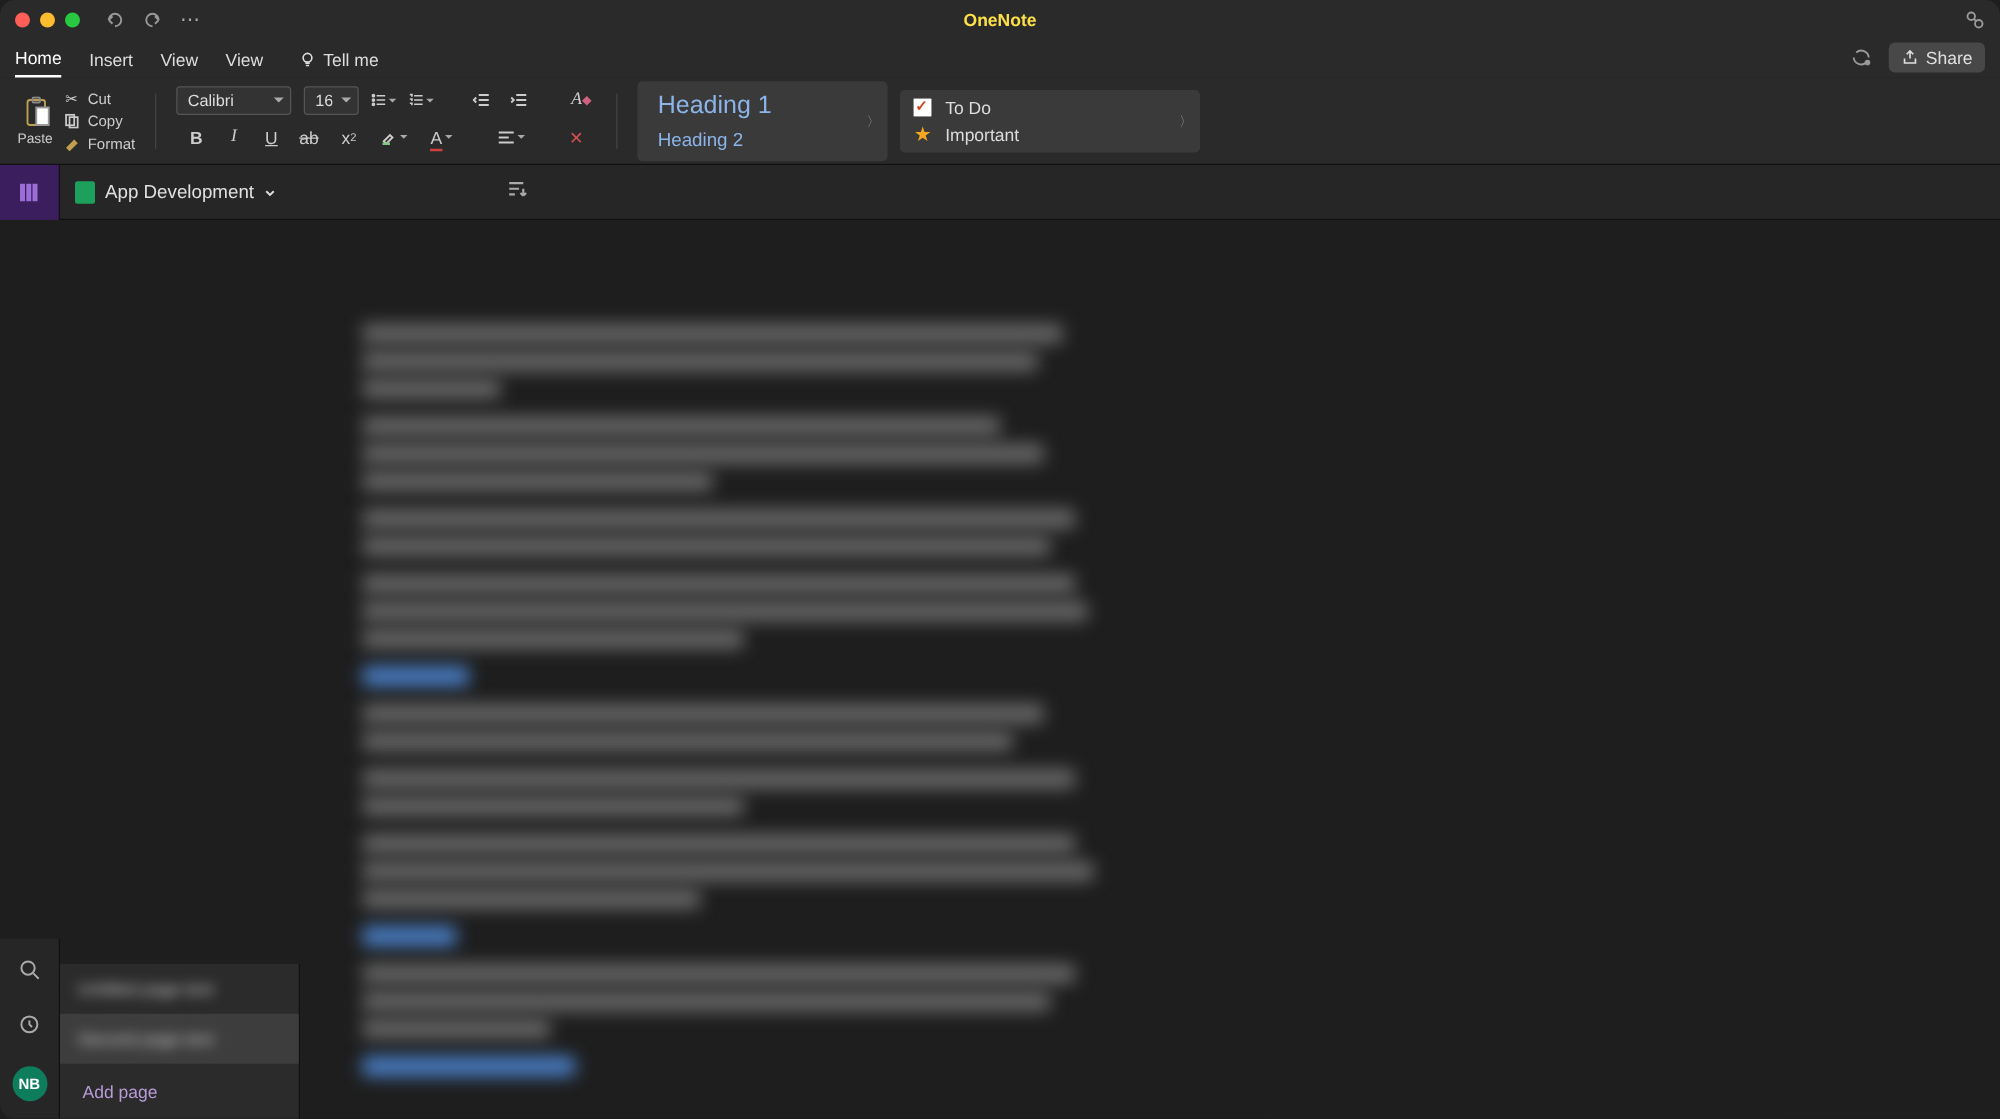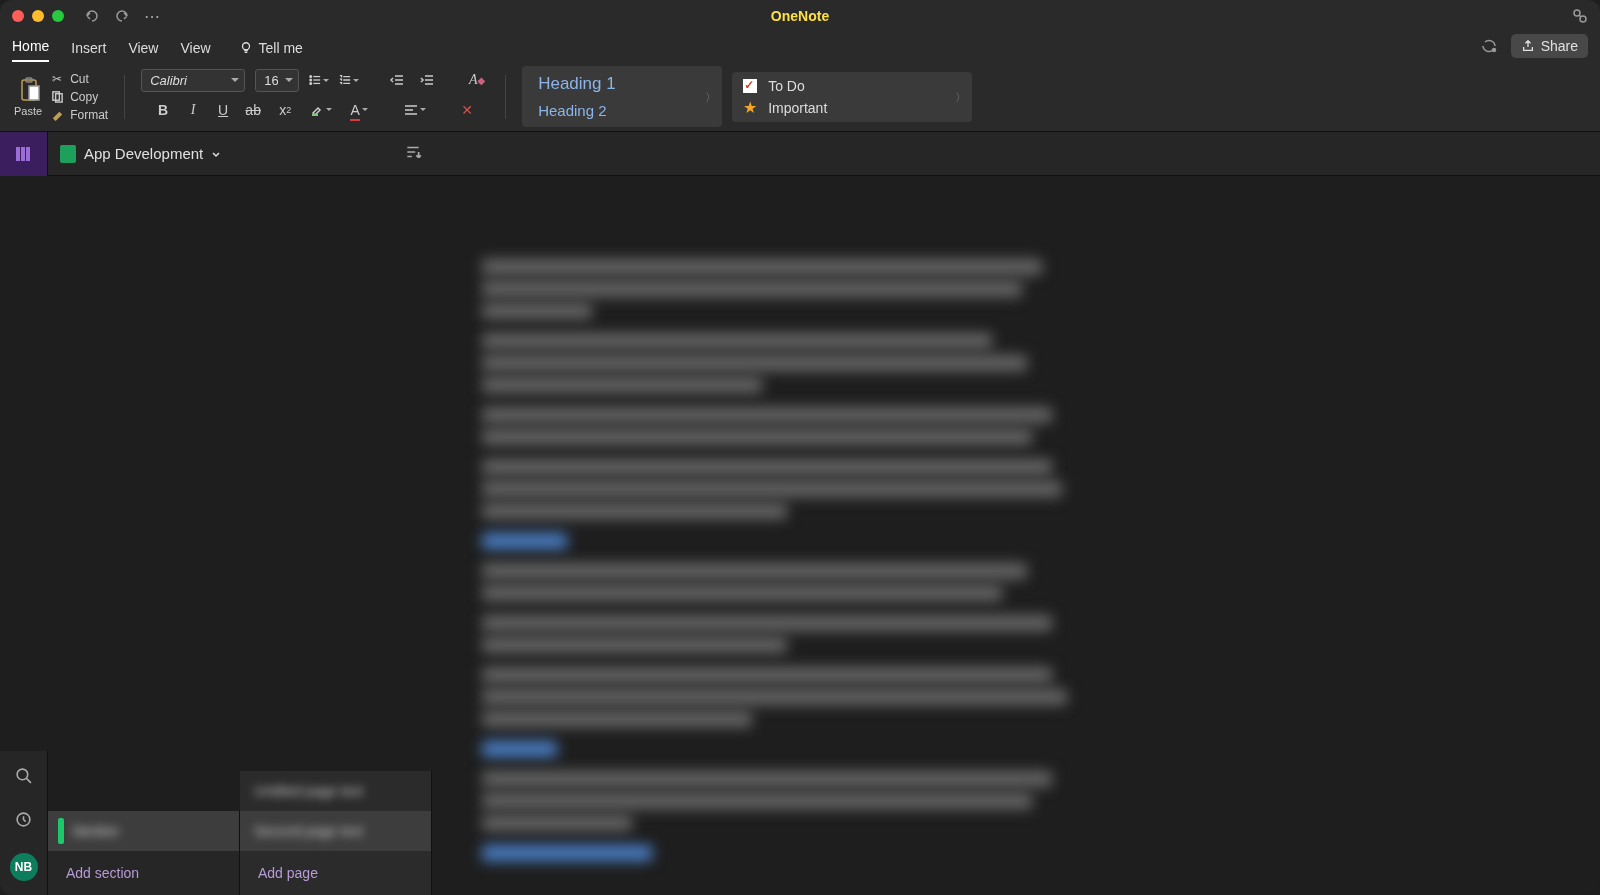--- a/index.html
+++ b/index.html
@@ -32,31 +32,31 @@
   .paste-block { display: flex; flex-direction: column; align-items: flex-end; gap: 2px; cursor: pointer; padding: 0 4px;}
   .paste-icon { width: 24px; height: 26px; }
   .paste-label { font-size: 11px; color: #ccc; }
   .clip-stack { display: flex; flex-direction: column; gap: 2px; margin-left: 4px;}
   .clip-item { display: flex; align-items: center; gap: 6px; font-size: 12px; color: #ccc; cursor: pointer; padding:1px 0;}
   .clip-icon { width: 14px; height: 14px; display:flex; align-items:center; justify-content:center;}
   
   .font-select { background: #333; border: 1px solid #555; color: #ddd; font-size: 13px; padding: 3px 20px 3px 8px; appearance: none; border-radius:3px; position:relative;}
   .select-wrap { position:relative; display:inline-block;}
   .select-wrap::after { content:""; position:absolute; right:6px; top:50%; transform:translateY(-50%); width:0;height:0;border-left:4px solid transparent;border-right:4px solid transparent;border-top:4px solid #aaa;}
-  .font-name { width: 104px; font-style: italic; }
+  .font-name { width: 92px; }
   .font-size { width: 44px; }
   
   .fmt-row { display: flex; gap: 10px; align-items: center; }
   .fmt-col { display: flex; flex-direction: column; gap: 6px; }
   .fmt-btn { width: 20px; height: 20px; display: flex; align-items: center; justify-content: center; color: #ccc; cursor: pointer; font-size: 14px;}
   .fmt-btn.dd::after { content:""; margin-left:2px; width:0;height:0;border-left:3px solid transparent;border-right:3px solid transparent;border-top:3px solid #aaa;}
   
   .styles-gallery { background: #3a3a3a; border-radius: 4px; padding: 6px 10px; width: 200px; display: flex; flex-direction: column; gap: 4px; position: relative;}
   .style-item { font-size: 15px; color: #8cb4e8; cursor: pointer; padding: 2px 6px;}
-  .style-item.h1 { font-size: 17px; }
+  .style-item.h1 { font-size: 20px; }
   .gallery-expand { position: absolute; right: 6px; top: 50%; transform: translateY(-50%); color: #888; font-size:11px;}
   
   .tags-gallery { background: #3a3a3a; border-radius: 4px; padding: 6px 10px; width: 240px; display: flex; flex-direction: column; gap: 6px; position: relative;}
   .tag-item { display: flex; align-items: center; gap: 10px; font-size: 14px; color: #ddd; cursor: pointer;}
   .tag-icon { width: 16px; height: 16px; display:flex; align-items:center; justify-content:center;}
   .checkbox-ic { width:14px; height:14px; background:#fff; border:1px solid #fff; position:relative;}
   .checkbox-ic::after{content:"✓"; color:#d04020; font-size:12px; font-weight:bold; position:absolute; top:-2px; left:0;}
   .star-ic { color: #f5a623; font-size:16px;}
   
   
@@ -308,27 +308,20 @@
       </div>
     <div class="rail-item">
         <svg viewBox="0 0 16 16" width="17" height="17">
           <circle cx="8" cy="8" r="6"></circle>
           <path d="M8 5v3l2 2"></path>
         </svg>
       </div>
     <div class="avatar">NB</div>
   </div>
 
-  <div class="sections-col">
-    <div class="section-item selected">
-      <span class="sec-tab"></span>
-      <span class="sec-label">Section</span>
-    </div>
-    <div class="add-section">Add section</div>
-  </div>
 
   <div class="pages-col">
     <div class="page-item">
         <span class="blur">Untitled page text</span>
       </div>
     <div class="page-item selected">
         <span class="blur">Second page text</span>
       </div>
     <div class="add-page">Add page</div>
   </div>

